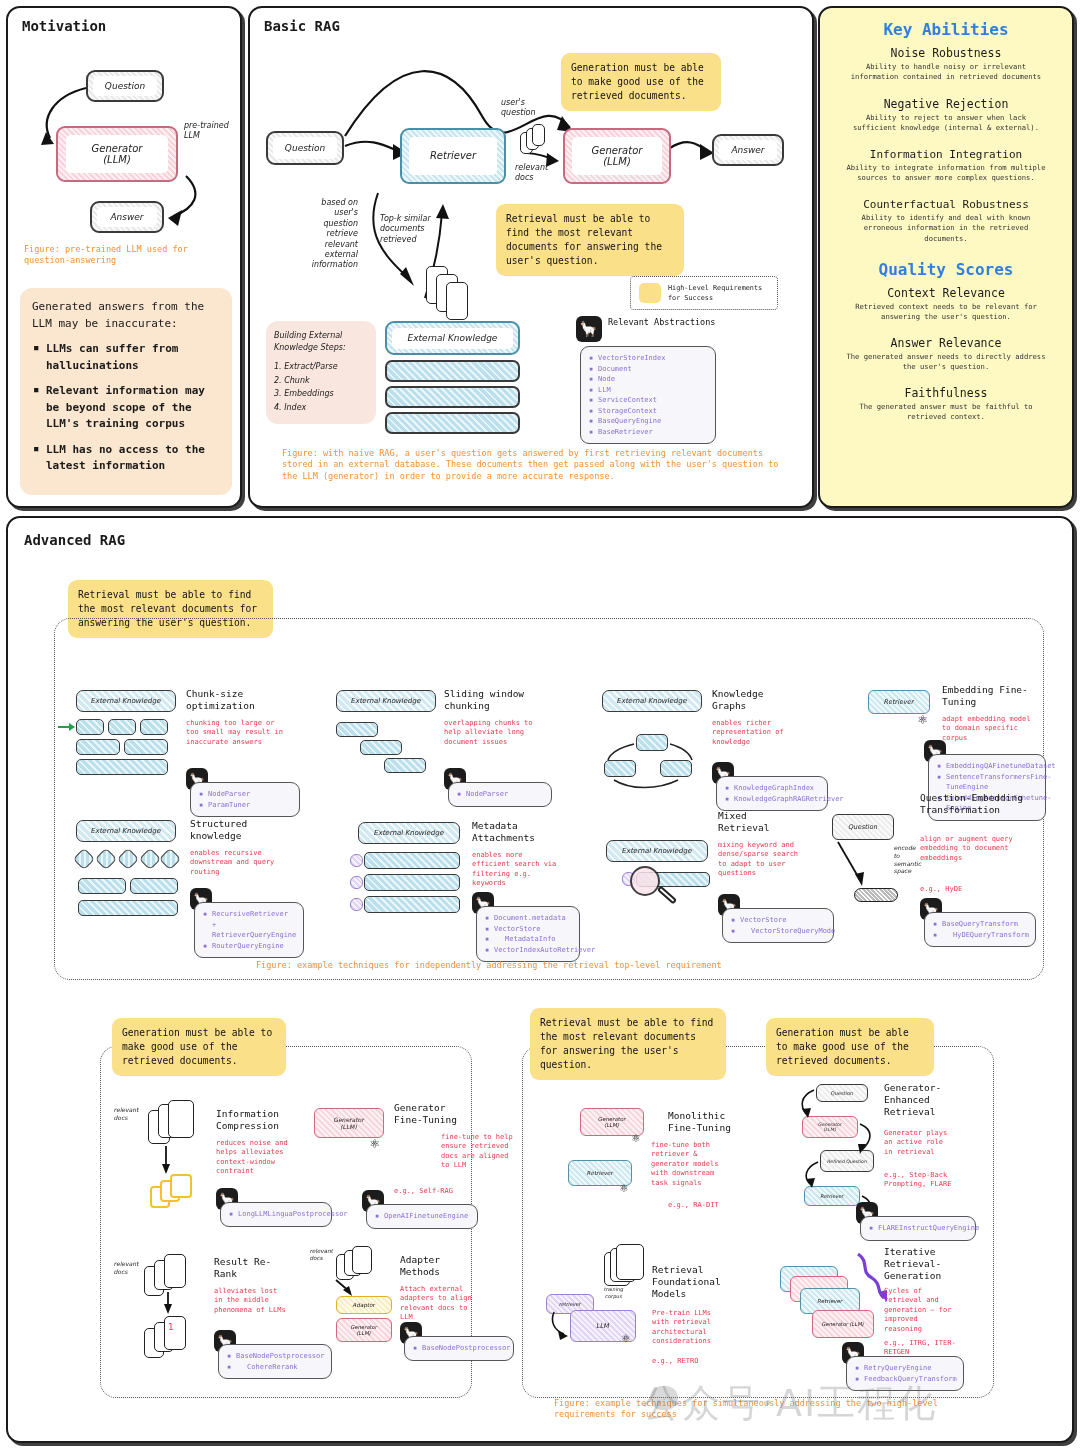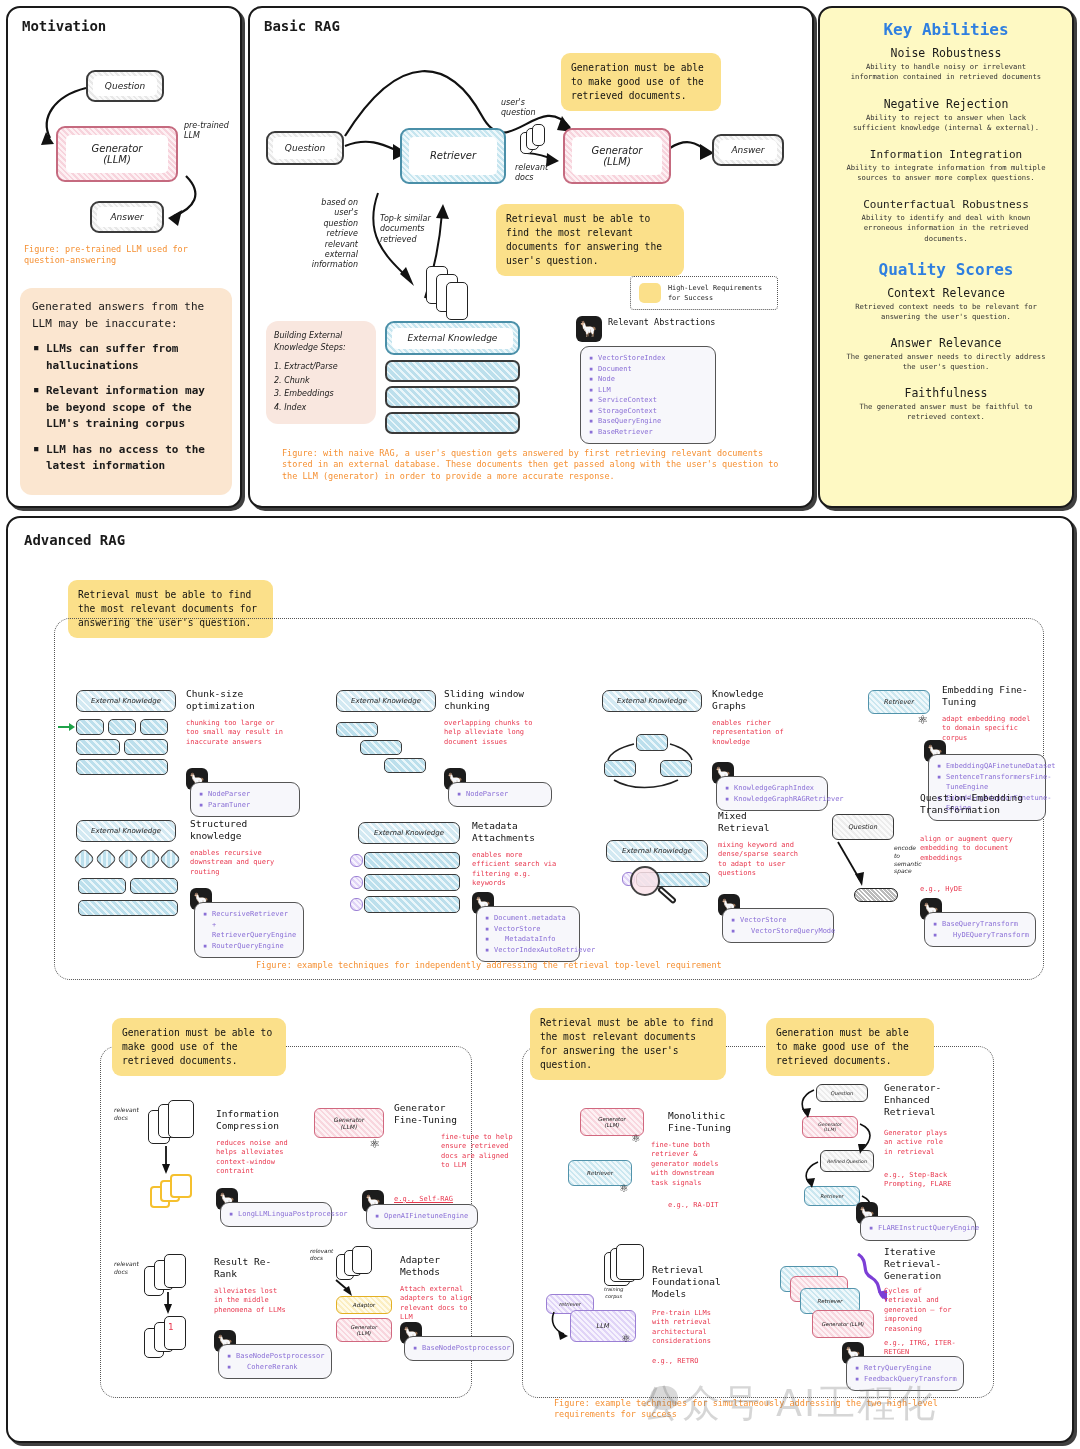--- a/index.html
+++ b/index.html
@@ -475,21 +475,21 @@
     </div>
   </div>
 
   <div class="tech" style="left:292px;top:588px;width:180px;">
     <div class="blob" style="left:4px;top:0px;width:110px;height:110px;background:#fbeec2;opacity:.7;"></div>
     <div class="smallnode sn-pink" style="left:14px;top:2px;width:70px;height:30px;font-size:6px;white-space:pre-line;text-align:center;">Generator
 (LLM)</div>
     <div style="position:absolute;left:70px;top:28px;font-size:15px;">⚛</div>
     <div class="tech-title" style="position:absolute;left:94px;top:-4px;width:80px;">Generator Fine-Tuning</div>
     <div class="tech-desc" style="position:absolute;left:94px;top:24px;width:78px;margin-left:47px;">fine-tune to help ensure retrieved docs are aligned to LLM</div>
-    <div class="tech-eg" style="position:absolute;left:94px;top:84px;text-decoration:underline;">e.g., Self-RAG</div>
+    <div class="tech-eg" style="position:absolute;left:94px;top:76px;">e.g., Self-RAG</div>
     <div class="llama" style="left:62px;top:84px;">🦙</div>
     <div class="api-box" style="left:66px;top:98px;width:112px;">
       <ul>
           <li>OpenAIFinetuneEngine</li>
         </ul>
     </div>
   </div>
 
   <div class="tech" style="left:108px;top:738px;width:220px;">
     <div class="blob" style="left:28px;top:0px;width:110px;height:120px;background:#dff3e2;opacity:.6;"></div>

